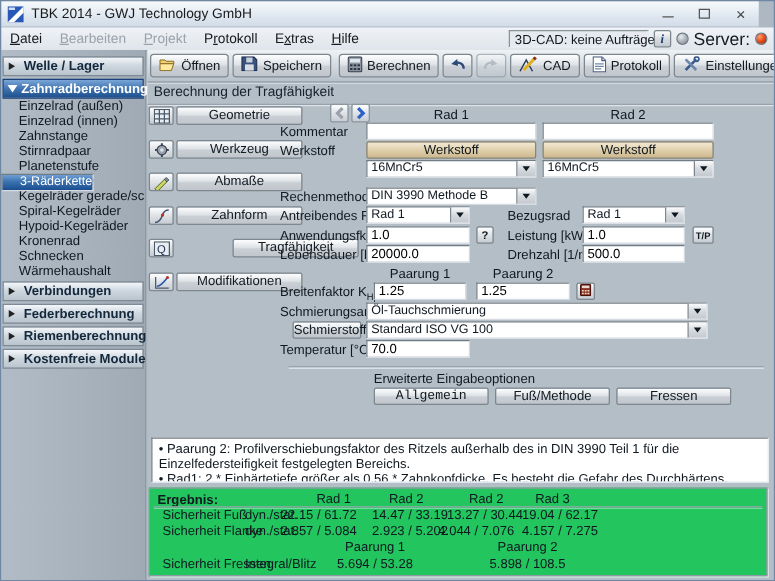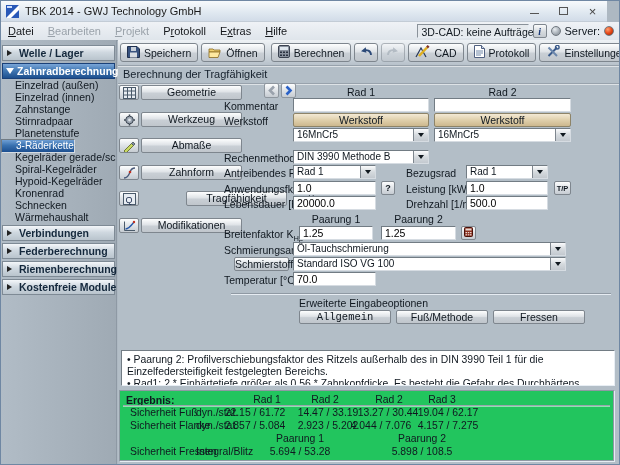--- a/index.html
+++ b/index.html
@@ -27,21 +27,21 @@
   .menu-item .ak{text-decoration:underline;}
   .menubar-right{margin-left:auto;display:flex;align-items:center;gap:4px;padding-right:5px;}
   .cad-field{width:112px;height:14px;line-height:12px;padding:1px 4px;font-size:10.5px;
              background:#e6eaee;border:1px solid;border-color:#8a929a #e8eef4 #e8eef4 #8a929a;white-space:nowrap;}
   .info-btn{width:14px;height:14px;font:bold italic 10px "Liberation Serif",serif;color:#1c3a78;
             background:linear-gradient(#fbfcfd,#d5dade 55%,#c4cad0);border:1px solid #7e868e;
             display:flex;align-items:center;justify-content:center;border-radius:2px;}
   .led{width:10px;height:10px;border-radius:50%;border:1px solid #707880;}
   .led-gray{background:radial-gradient(circle at 35% 30%,#e8ecf0,#a8b0b8 55%,#7c828a);}
   .led-red{background:radial-gradient(circle at 35% 30%,#ffa070,#e84818 50%,#932400);}
-  .server-lbl{font-size:11px;}
+  .server-lbl{font-size:14px;}
   
   .sidebar{position:absolute;top:39px;left:0;width:116px;bottom:0;padding-top:3px;
            background:linear-gradient(90deg,#b1bcc6,#9faab4);border-right:1px solid #8e99a4;}
   .sb-h{margin:2px 1px 0;height:16px;line-height:14px;padding:1px 3px;display:flex;align-items:center;
         font-size:10.5px;font-weight:bold;color:#14283c;white-space:nowrap;
         background:linear-gradient(#f4f7fa,#cfd8e0 45%,#b9c4cd);border:1px solid #7e8a95;}
   .sb-h.active{background:linear-gradient(#7aa6d8,#4379b4 45%,#1d4f8e);color:#fff;border-color:#1a4078;}
   .tri-r{width:0;height:0;border:3px solid transparent;border-left:5px solid #222;margin:0 4px 0 1px;display:inline-block;}
   .tri-d{width:0;height:0;border:4px solid transparent;border-top:6px solid #fff;margin:4px 3px 0 0;display:inline-block;}
   .sb-i{height:12px;line-height:12px;padding-left:14px;font-size:10.5px;color:#101820;white-space:nowrap;overflow:hidden;}
@@ -173,33 +173,33 @@
     <div class="sb-h">
         <span class="tri-r"></span>
         <span>Kostenfreie Module</span>
       </div>
   </div>
 
   <div class="main">
 
     <div class="toolbar">
       <span class="tbtn">
+          <span><svg width="14" height="12">
+              <path d="M1 3 h4 l1 1 h6 v2 H1z" fill="#f0d070" stroke="#8a6a20" stroke-width="0.8"></path>
+              <path d="M1 6 h11 l-2 5.5 H1z" fill="#ffe9a0" stroke="#8a6a20" stroke-width="0.8"></path>
+            </svg></span>
+          <span>Öffnen</span>
+        </span>
+      <span class="tbtn">
           <span><svg width="13" height="12">
               <path d="M0.5 0.5 h9.5 l2.5 2.5 v8.5 H0.5z" fill="#38527e" stroke="#20304e"></path>
               <rect x="3" y="6.5" width="7" height="5" fill="#d8dce2"></rect>
               <rect x="4" y="1" width="5" height="4" fill="#c8d0da"></rect>
             </svg></span>
           <span>Speichern</span>
-        </span>
-      <span class="tbtn">
-          <span><svg width="14" height="12">
-              <path d="M1 3 h4 l1 1 h6 v2 H1z" fill="#f0d070" stroke="#8a6a20" stroke-width="0.8"></path>
-              <path d="M1 6 h11 l-2 5.5 H1z" fill="#ffe9a0" stroke="#8a6a20" stroke-width="0.8"></path>
-            </svg></span>
-          <span>Öffnen</span>
         </span>
       <span class="tspacer"></span>
       <span class="tbtn">
           <span><svg width="12" height="13">
               <rect x="0.5" y="0.5" width="11" height="12" rx="1.5" fill="#8c94a0" stroke="#3a4250"></rect>
               <rect x="2" y="2" width="8" height="3" fill="#dfe7ee"></rect>
               <g fill="#2a3240">
                 <rect x="2" y="6.5" width="2" height="1.5"></rect>
                 <rect x="5" y="6.5" width="2" height="1.5"></rect>
                 <rect x="8" y="6.5" width="2" height="1.5"></rect>

